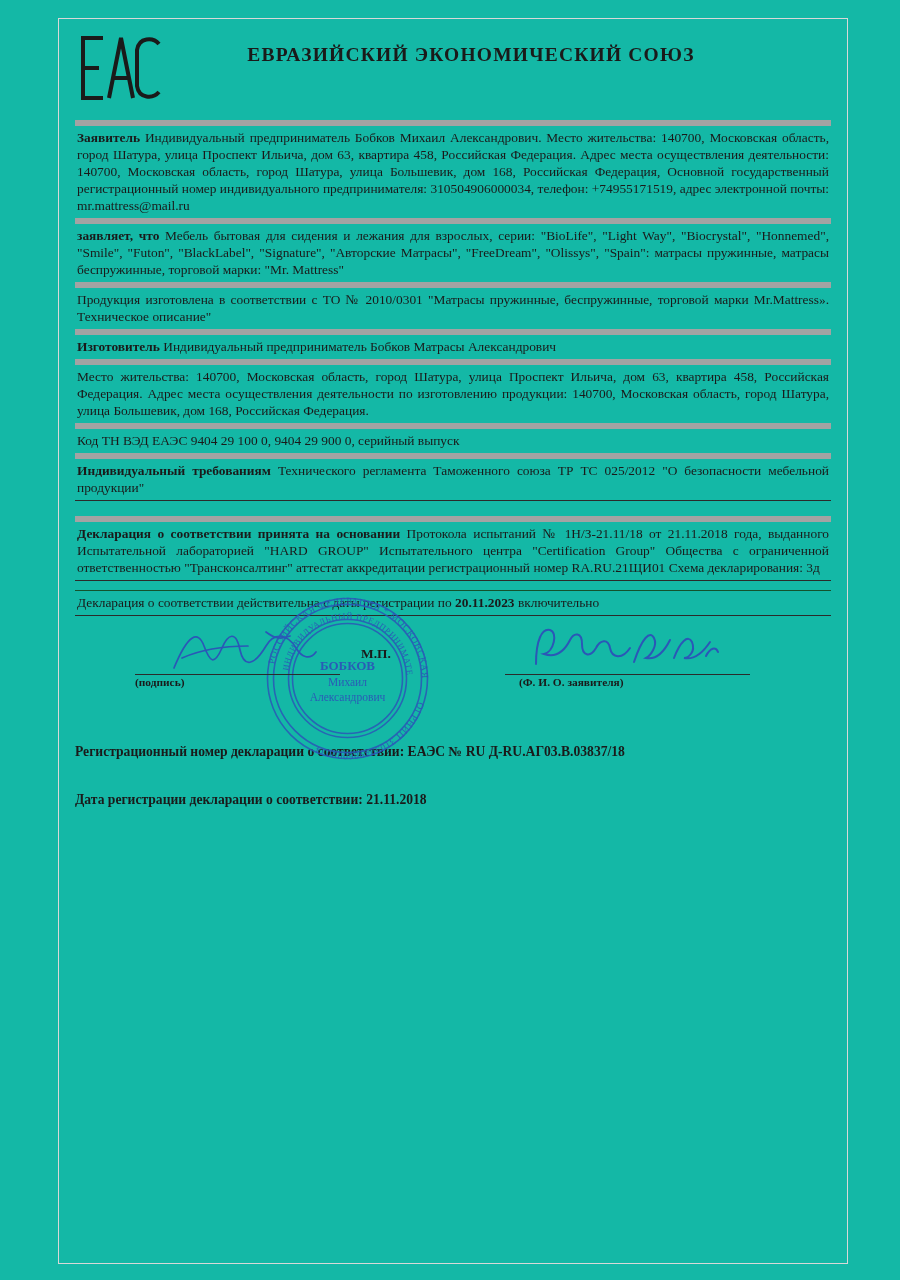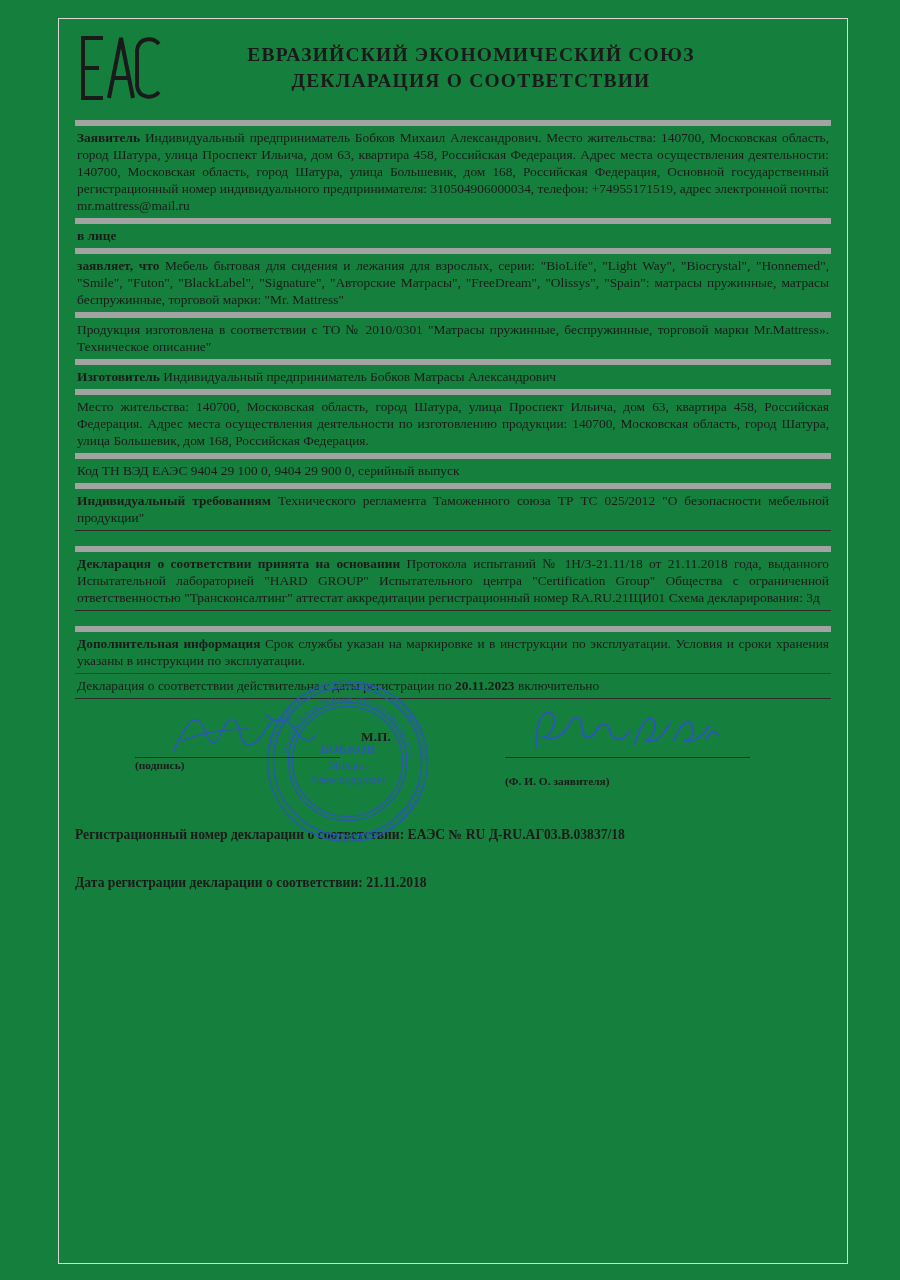--- a/index.html
+++ b/index.html
@@ -4,21 +4,21 @@
 <style>
   html, body {
     margin: 0;
     padding: 0;
     background: #ffffff;
   }
   .page {
     position: relative;
     width: 900px;
     height: 1280px;
-    background: #15803d;
+    background: #14b8a6;
     font-family: "Liberation Serif", serif;
     color: #1a1a1a;
     box-sizing: border-box;
     overflow: hidden;
   }
   .doc-frame {
     position: absolute;
     left: 58px;
     top: 18px;
     width: 790px;
@@ -97,21 +97,21 @@
   .sig-line.right { left: 430px; width: 245px; }
   .sig-cap {
     position: absolute;
     top: 58px;
     font-size: 11.4px;
     text-align: left;
     color: #1a1a1a;
     font-weight: bold;
   }
   .sig-cap.left { left: 60px; width: 205px; }
-  .sig-cap.right { left: 430px; width: 245px; margin-top: 16px; }
+  .sig-cap.right { left: 444px; width: 245px; }
   .mp {
     position: absolute;
     left: 286px;
     top: 28px;
     font-size: 13.4px;
     font-weight: bold;
     color: #1a1a1a;
     text-align: center;
   }
   .sig-scribble-left {
@@ -164,36 +164,30 @@
 
             <path d="M34 64 L46 4 L58 64"></path>
             <path d="M38 44 L54 44"></path>
 
             <path d="M84 10 C78 3, 64 3, 62 16 L62 52 C64 65, 78 65, 84 58"></path>
           </g>
         </svg>
       </div>
       <div class="header-titles">
         <div class="title-main">ЕВРАЗИЙСКИЙ ЭКОНОМИЧЕСКИЙ СОЮЗ</div>
-        <div class="title-main">ДЕКЛАРАЦИЯ О СООТВЕТСТВИИ</div>
       </div>
     </div>
 
     <table class="tbl">
       <tbody>
           <tr class="no-bot">
         <td>
           <b>Заявитель</b><span> Индивидуальный предприниматель Бобков Михаил Александрович. Место жительства: 140700, Московская область, город Шатура, улица Проспект Ильича, дом 63, квартира 458, Российская Федерация. Адрес места осуществления деятельности: 140700, Московская область, город Шатура, улица Большевик, дом 168, Российская Федерация, Основной государственный регистрационный номер индивидуального предпринимателя: 310504906000034, телефон: +74955171519, адрес электронной почты: mr.mattress@mail.ru</span>
         </td>
       </tr>
-      <tr>
-        <td>
-          <b>в лице</b>
-        </td>
-      </tr>
       <tr class="no-bot">
         <td>
           <b>заявляет, что</b><span> Мебель бытовая для сидения и лежания для взрослых, серии: "BioLife", "Light Way", "Biocrystal", "Honnemed", "Smile", "Futon", "BlackLabel", "Signature", "Авторские Матрасы", "FreeDream", "Olissys", "Spain": матрасы пружинные, матрасы беспружинные, торговой марки: "Mr. Mattress"</span>
         </td>
       </tr>
       <tr>
         <td>
           <div class="cell-sub">Продукция изготовлена в соответствии с ТО № 2010/0301 "Матрасы пружинные, беспружинные, торговой марки Mr.Mattress». Техническое описание"</div>
         </td>
       </tr>
@@ -227,29 +221,20 @@
           <tr>
         <td>
           <b>Декларация о соответствии принята на основании</b><span> Протокола испытаний № 1Н/З-21.11/18 от 21.11.2018 года, выданного Испытательной лабораторией "HARD GROUP" Испытательного центра "Certification Group" Общества с ограниченной ответственностью "Трансконсалтинг" аттестат аккредитации регистрационный номер RA.RU.21ЩИ01 Схема декларирования: 3д</span>
         </td>
       </tr>
     </tbody>
       </table>
 
     <div class="blockgap"></div>
 
-    <table class="tbl">
-      <tbody>
-          <tr class="no-bot">
-        <td>
-          <b>Дополнительная информация</b><span> Срок службы указан на маркировке и в инструкции по эксплуатации. Условия и сроки хранения указаны в инструкции по эксплуатации.</span>
-        </td>
-      </tr>
-    </tbody>
-      </table>
 
     <div class="valid-line">
       <span>Декларация о соответствии действительна с даты регистрации по </span><b>20.11.2023</b><span> включительно</span>
     </div>
 
     <div class="sig-zone">
 
       <div class="stamp">
         <svg width="185" height="185" viewBox="0 0 185 185" xmlns="http://www.w3.org/2000/svg">
           <defs>

